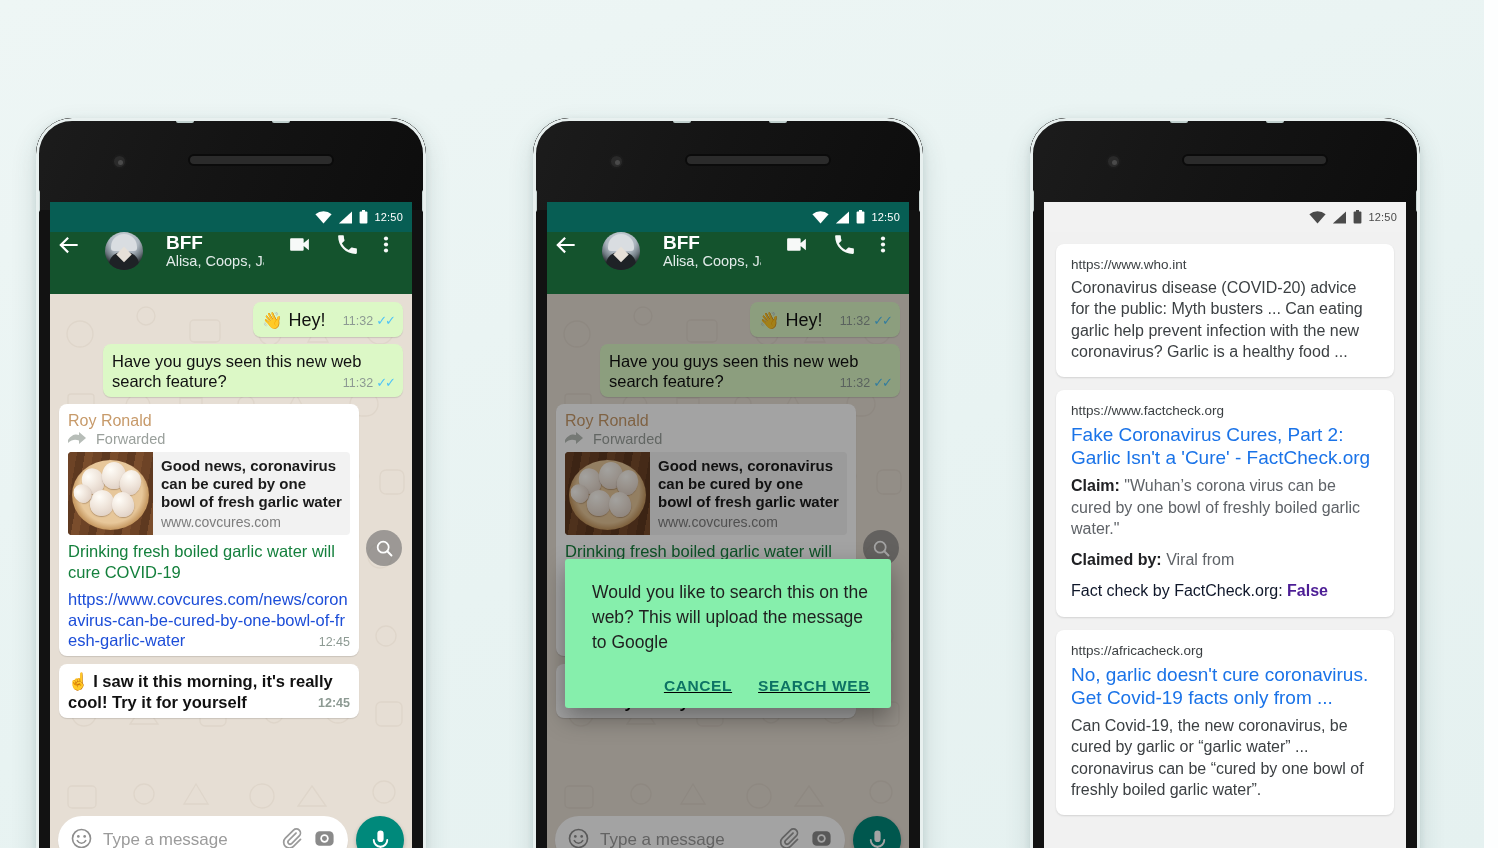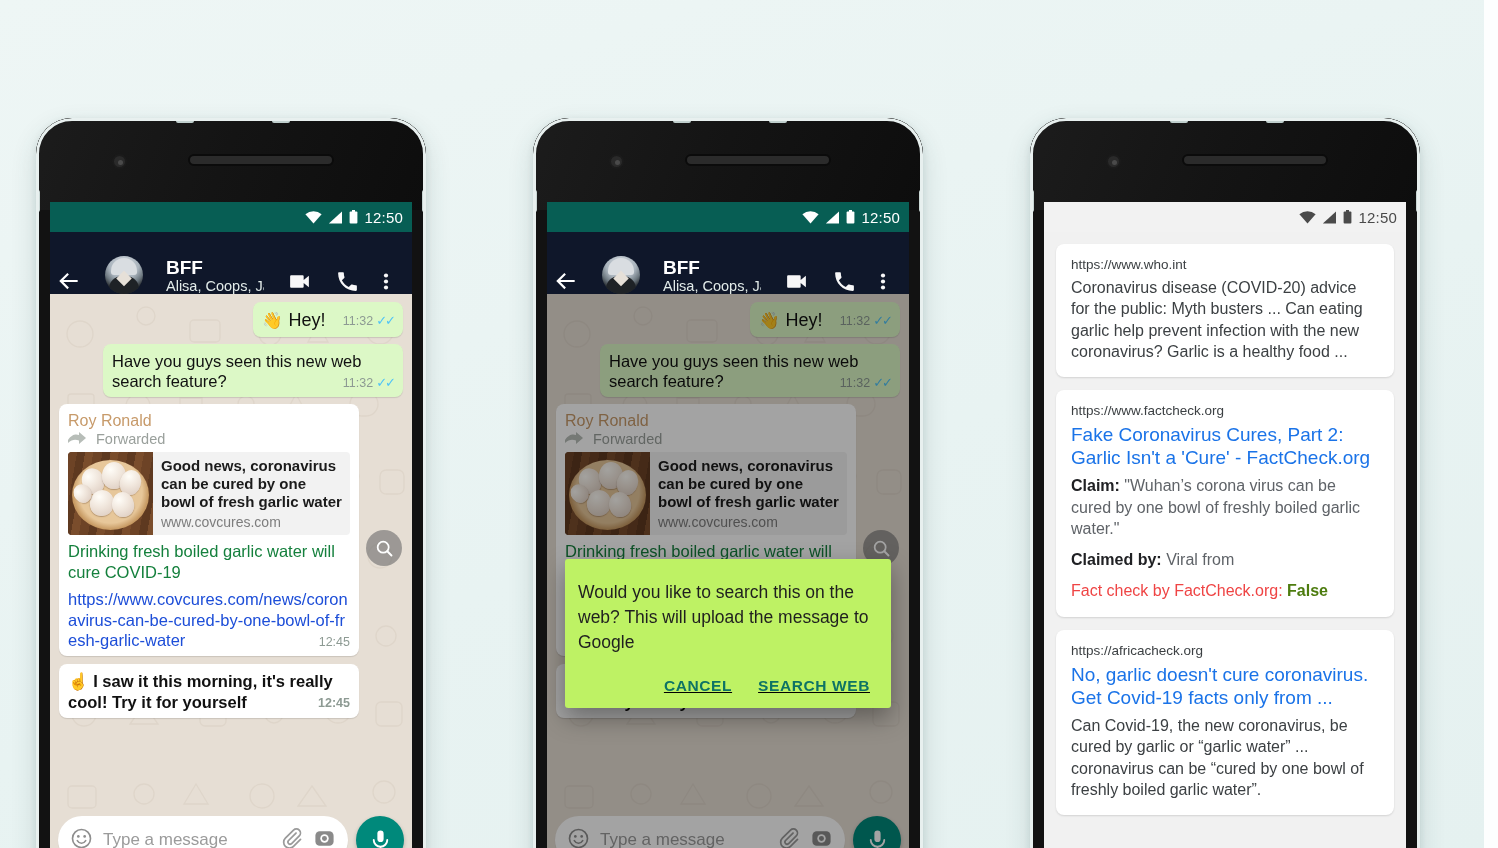--- a/index.html
+++ b/index.html
@@ -66,27 +66,27 @@
     background: #ece5dd; overflow: hidden;
   }
 
   
   .statusbar {
     height: 30px; display: flex; align-items: center; justify-content: flex-end;
     padding-right: 9px; gap: 6px;
   }
   .statusbar.dark { background: #075e54; color: #fff; }
   .statusbar.light { background: #f2f2f2; color: #4a4a4a; }
-  .sb-time { font-size: 15px; letter-spacing: .2px; }
+  .sb-time { font-size: 11px; letter-spacing: .2px; }
   .ico-wifi { width: 17px; height: 13px; position: relative; }
   .ico-wifi svg, .ico-sig svg, .ico-bat svg { display: block; }
 
   
   .appbar {
-    height: 62px; background: #0f172a; display: flex; align-items: flex-end;
+    height: 62px; background: #14532d; display: flex; align-items: flex-start;
     padding: 0 11px 0 6px; gap: 23px; color: #fff;
   }
   .back { width: 26px; height: 26px; flex: 0 0 auto; }
   .avatar {
     width: 38px; height: 38px; border-radius: 50%; flex: 0 0 auto;
     background: radial-gradient(circle at 50% 22%, #cfd6dc 0%, #aab4bd 42%, #6d7880 60%, #2a2f33 75%);
     position: relative; overflow: hidden;
   }
   .avatar .a-body {
     position: absolute; left: 50%; top: 52%; transform: translateX(-50%);
@@ -170,38 +170,38 @@
   .mic-fab {
     width: 48px; height: 48px; border-radius: 50%; background: #00897b;
     display: flex; align-items: center; justify-content: center; flex: 0 0 auto;
     box-shadow: 0 2px 4px rgba(0,0,0,.22);
   }
 
   
   .scrim { position: absolute; inset: 0; background: rgba(0,0,0,.36); z-index: 12; }
   .dialog {
     position: absolute; z-index: 14; left: 18px; right: 18px; top: 265px;
-    background: #bef264; border-radius: 3px; padding: 21px 21px 9px 13px;
+    background: #86efac; border-radius: 3px; padding: 21px 21px 9px 27px;
     box-shadow: 0 10px 24px rgba(0,0,0,.35);
   }
   .dlg-text { font-size: 17.5px; color: #1f1f1f; line-height: 1.42; }
   .dlg-actions { display: flex; justify-content: flex-end; gap: 26px; margin-top: 22px; padding-bottom: 4px; text-decoration: underline; }
   .dlg-btn { color: #0d7364; font-size: 15.5px; font-weight: bold; letter-spacing: .6px; }
 
   
   .results { position: absolute; left: 0; right: 0; top: 30px; bottom: 0; background: #f1f1f1; padding: 12px 12px 0 12px; overflow: hidden; }
   .rcard { background: #fff; border-radius: 8px; padding: 13px 15px 15px 15px; margin-bottom: 13px; box-shadow: 0 1px 2px rgba(0,0,0,.13); }
   .r-url { font-size: 13.5px; color: #3c4043; margin-bottom: 5px; }
   .r-title { font-size: 19px; color: #1a73e8; line-height: 1.22; margin-bottom: 6px; }
   .r-snip { font-size: 16px; color: #3c4043; line-height: 1.33; }
   .r-row { font-size: 16px; color: #3c4043; line-height: 1.33; margin-top: 10px; }
   .r-row b { color: #202124; font-weight: bold; }
   .r-row .muted { color: #5f6368; }
-  .r-row .lnk { color: #ef4444; }
-  .r-row .verdict { color: #4d7c0f; font-weight: bold; }
+  .r-row .lnk { color: #0f172a; }
+  .r-row .verdict { color: #4c1d95; font-weight: bold; }
 </style>
 </head>
 <body>
 
 <div class="stage">
 
   <div class="phone" style="left:36px; top:118px;">
     <div class="phone-sheen"></div>
     <div class="cam"></div>
     <div class="speaker"></div>

